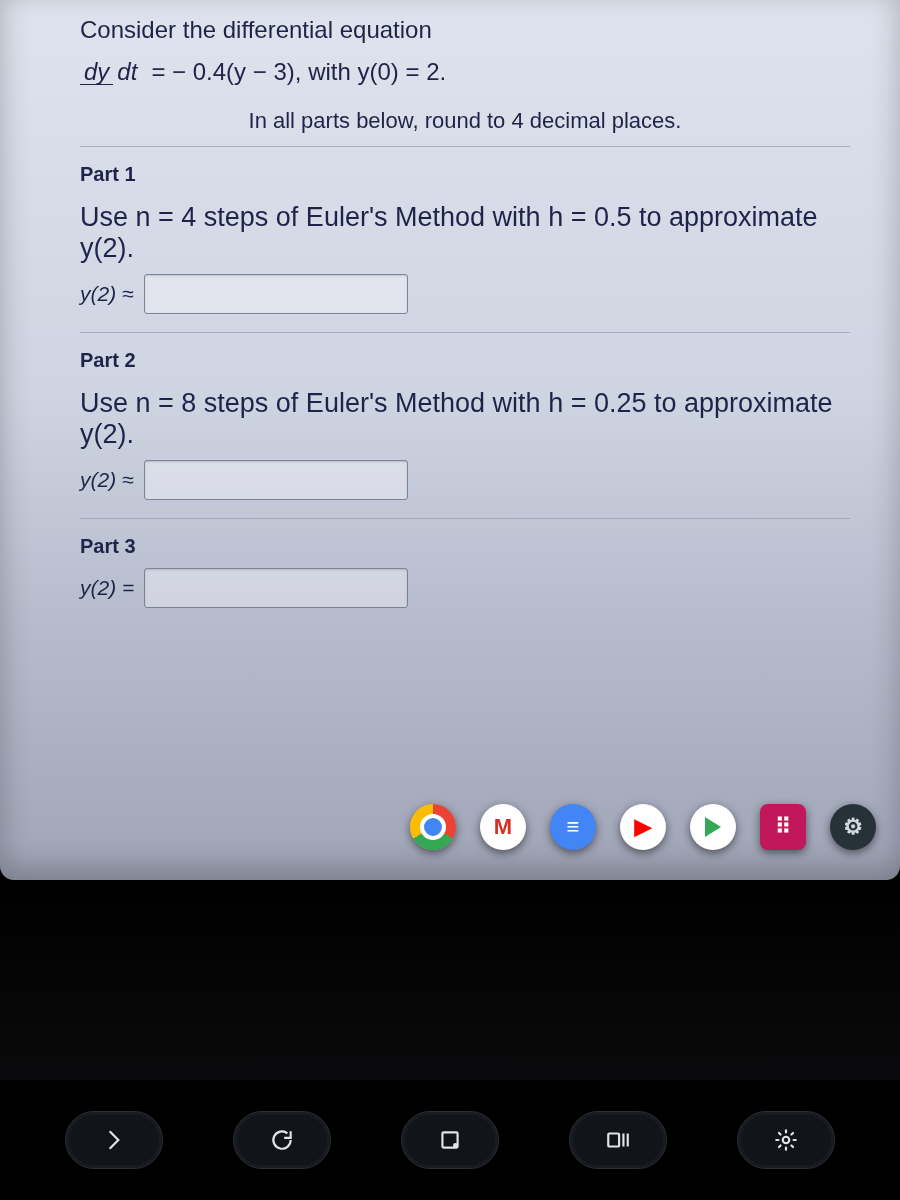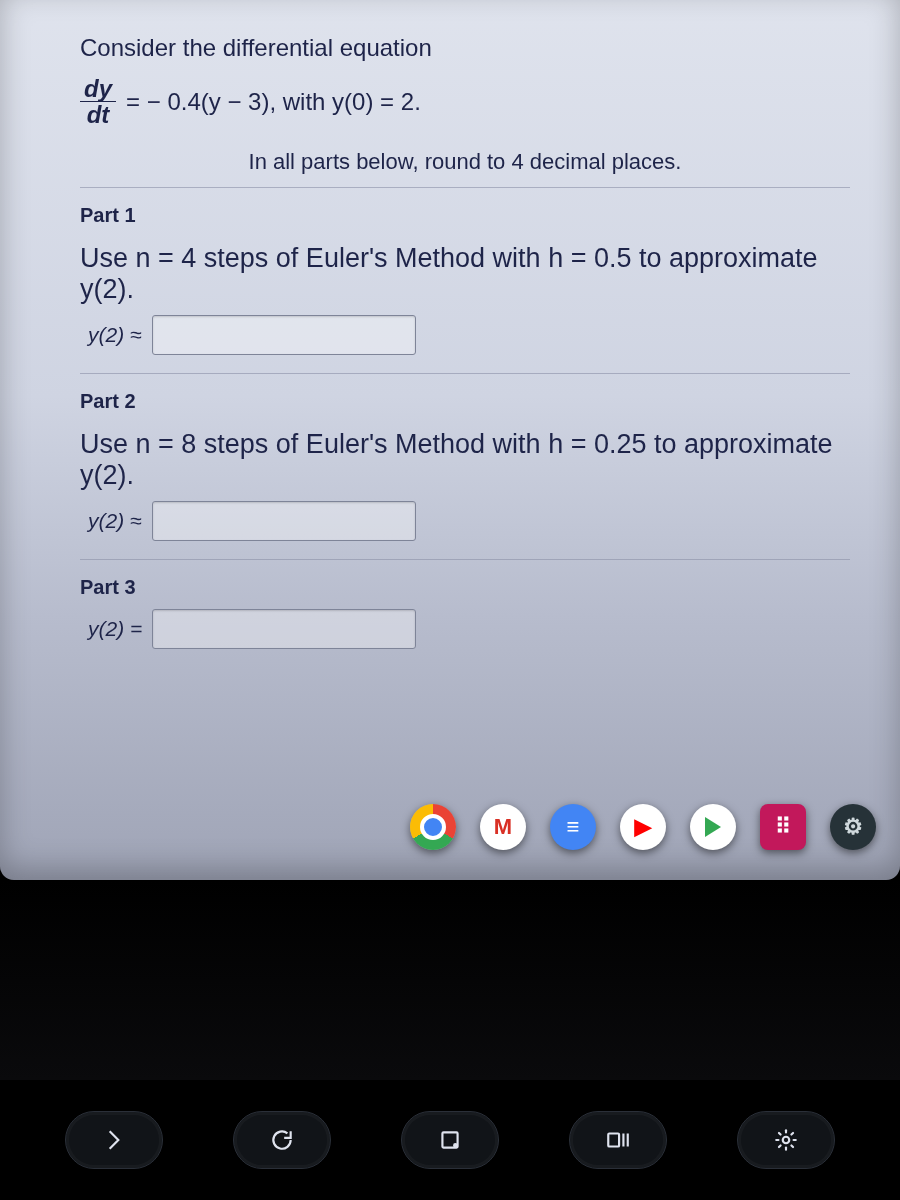--- a/index.html
+++ b/index.html
@@ -3,32 +3,32 @@
 <meta charset="utf-8">
 <style>
   html,body{margin:0;padding:0;width:900px;height:1200px;overflow:hidden;font-family:Verdana,Geneva,sans-serif;}
   body{background:#000;}
   .screen{
     position:absolute;left:0;top:0;width:900px;height:880px;
     background:linear-gradient(180deg,#dfe3ed 0%,#cfd4e2 45%,#b7bccd 70%,#9fa4b6 100%);
     border-bottom-left-radius:14px;border-bottom-right-radius:14px;
     box-shadow:inset 0 -10px 30px rgba(0,0,0,.25);
   }
-  .content{padding:28px 50px 0 80px;color:#1e2449;}
+  .content{padding:10px 50px 0 80px;color:#1e2449;}
   .prompt{font-size:24px;margin:6px 0 14px;}
   .eq-row{display:flex;align-items:center;font-size:24px;margin:6px 0 14px;}
-  .frac{display:inline-flex;flex-direction:column;align-items:center;font-style:italic;line-height:1.05;margin-right:10px;font-weight:bold;}
+  .frac{display:inline-flex;align-items:center;font-style:italic;line-height:1.05;margin-right:10px;}
   .frac .num{border-bottom:1.5px solid #1e2449;padding:0 4px;}
   .frac .den{padding:0 4px;}
   .eq-tail{font-style:normal;}
   .instr{font-size:22px;margin:22px 0 8px;text-align:center;}
   hr.rule{border:none;border-top:1px solid #8a90a6;margin:12px 0 10px;opacity:.6;}
   .part-head{font-weight:bold;font-size:20px;margin:16px 0 10px;}
   .part-body{font-size:27px;margin:16px 0 10px;}
-  .ans-row{display:flex;align-items:center;gap:10px;font-size:21px;margin:6px 8px 18px;}
+  .ans-row{display:flex;align-items:center;gap:10px;font-size:21px;margin:6px 0 18px;}
   .ans-label{font-style:italic;}
   input.answer{
     width:250px;height:34px;border:1px solid #7e8498;border-radius:3px;
     background:rgba(255,255,255,.35);font-size:18px;padding:2px 6px;
     box-shadow:inset 0 1px 2px rgba(0,0,0,.15);
   }
   
   .dock{
     position:absolute;left:0;right:0;top:792px;height:70px;
     display:flex;gap:24px;justify-content:flex-end;padding-right:24px;align-items:center;

